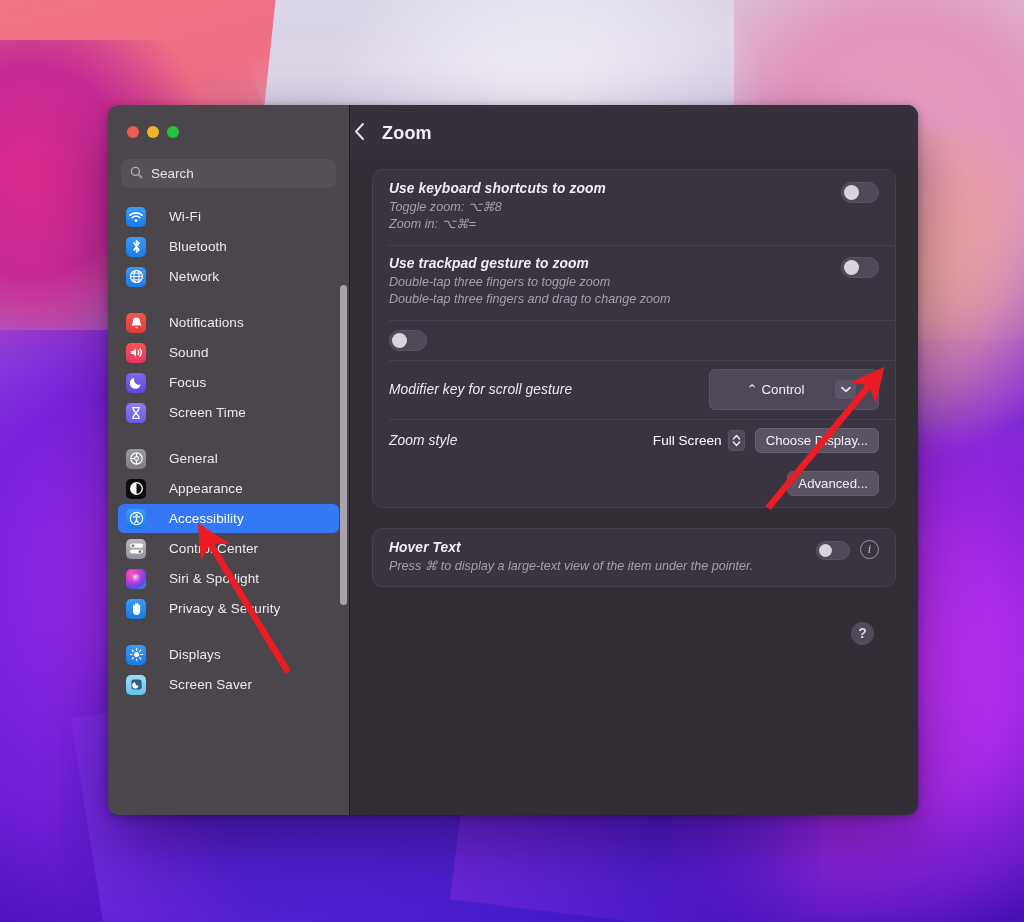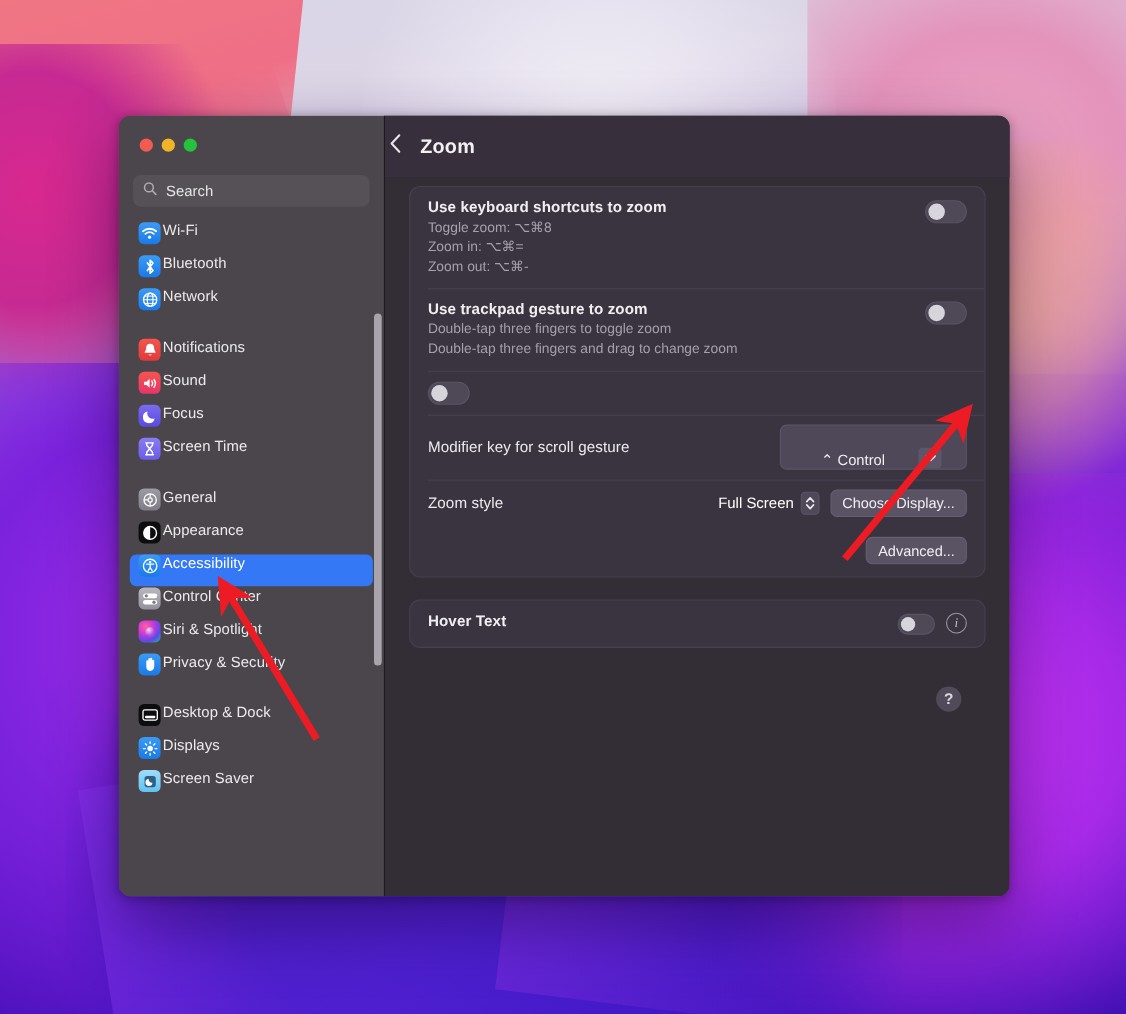--- a/index.html
+++ b/index.html
@@ -110,21 +110,21 @@
   .search-box svg { flex:0 0 auto; }
   .search-ph { font-size:13.5px; color:#e5e5e5; }
 
   #nav {
     flex:1; overflow:hidden; position:relative;
     padding:0 10px 8px 10px;
   }
   .nav-group { padding-top:2px; }
   .nav-gap { height:14px; }
   .nav-item {
-    height:29px; display:flex; align-items:flex-start; gap:2px;
+    height:29px; display:flex; align-items:center; gap:23px;
     padding:0 8px; border-radius:6px; margin-bottom:1px;
   }
   .nav-item.selected { background:#3478f6; }
   .nav-label { font-size:13.5px; color:#eceaed; letter-spacing:.1px; white-space:nowrap; }
   .nav-item.selected .nav-label { color:#fff; }
   .ic {
     width:20px; height:20px; flex:0 0 20px; border-radius:5px;
     display:flex; align-items:center; justify-content:center;
     font-size:11px; color:#fff; overflow:hidden;
   }
@@ -157,21 +157,21 @@
   .card.c2 { margin-top:20px; }
 
   .row {
     position:relative; padding:11px 16px 11px 16px;
     display:flex; align-items:flex-start; justify-content:space-between;
   }
   .row + .row::before {
     content:""; position:absolute; left:16px; right:0; top:0; height:1px;
     background:#474152;
   }
-  .row-main { flex:1; min-width:0; }
+  .row-main { flex:1; min-width:0;font-style:italic; }
   .row-title { font-size:13.8px; font-weight:bold; color:#f0eef2; letter-spacing:.1px; }
   .row-sub { font-size:12.6px; color:#a59fae; line-height:1.38; margin-top:3px; }
   .row-sub div { white-space:nowrap; }
 
   .row.inline { align-items:center; padding-top:9px; padding-bottom:9px; }
   .row.inline .row-title { font-weight:normal; font-size:13.8px; color:#ecebef; }
 
   .toggle {
     width:38px; height:21px; border-radius:11px; background:#4f4857;
     border:1px solid #5a5364; position:relative; flex:0 0 38px; margin-top:1px;
@@ -180,21 +180,21 @@
     position:absolute; left:2px; top:2px; width:15px; height:15px;
     border-radius:50%; background:#d8d4dc;
   }
   .toggle.small { width:34px; height:19px; flex:0 0 34px; }
   .toggle.small .knob { width:13px; height:13px; }
 
   .right-ctl { display:flex; align-items:center; gap:10px; }
 
   .popup {
     height:41px; min-width:170px; border-radius:6px; background:#4f4858;
-    border:1px solid #5b5466; display:flex; align-items:flex-end;
+    border:1px solid #5b5466; display:flex; align-items:center;
     padding:0 20px 0 0; position:relative;
   }
   .popup .pv {
     flex:1; text-align:center; font-size:13.4px; color:#f0eef3; padding-left:6px;
   }
   .popup .chev {
     width:21px; height:19px; border-radius:4px; background:#5d5669;
     display:flex; align-items:center; justify-content:center; margin-right:2px;
   }
 
@@ -397,29 +397,20 @@
               <svg width="13" height="14" viewBox="0 0 13 14">
                 <path d="M3 7.4V4.2a.9.9 0 0 1 1.8 0v2.4V2.2a.9.9 0 0 1 1.8 0v4.4V1.9a.9.9 0 0 1 1.8 0v4.7V3.6a.9.9 0 0 1 1.8 0v5.1c0 2.6-1.6 4.2-3.8 4.2S3 11.4 3 9.2z" fill="#fff"></path>
               </svg>
             </div>
             <span class="nav-label">Privacy &amp; Security</span>
           </div>
         </div>
         <div class="nav-gap"></div>
         <div class="nav-group">
           <div class="nav-item">
-            <div class="ic" style="background: rgb(13, 13, 15);">
-              <svg width="15" height="12" viewBox="0 0 15 12">
-                <rect x="1" y="1.4" width="13" height="9.2" rx="1.6" fill="none" stroke="#fff" stroke-width="1.2"></rect>
-                <rect x="2.8" y="6.6" width="9.4" height="2.4" rx="1" fill="#fff"></rect>
-              </svg>
-            </div>
-            <span class="nav-label">Desktop &amp; Dock</span>
-          </div>
-          <div class="nav-item">
             <div class="ic" style="background: linear-gradient(rgb(59, 155, 245), rgb(26, 122, 232));">
               <svg width="15" height="15" viewBox="0 0 15 15">
                 <circle cx="7.5" cy="7.5" r="2.5" fill="#fff"></circle>
                 <g stroke="#fff" stroke-width="1.2" stroke-linecap="round">
                   <line x1="7.5" y1="1.4" x2="7.5" y2="3"></line>
                   <line x1="7.5" y1="12" x2="7.5" y2="13.6"></line>
                   <line x1="1.4" y1="7.5" x2="3" y2="7.5"></line>
                   <line x1="12" y1="7.5" x2="13.6" y2="7.5"></line>
                   <line x1="3.2" y1="3.2" x2="4.3" y2="4.3"></line>
                   <line x1="10.7" y1="10.7" x2="11.8" y2="11.8"></line>
@@ -460,21 +451,20 @@
     <div id="content-body">
 
       <div class="card">
 
         <div class="row">
           <div class="row-main">
             <div class="row-title">Use keyboard shortcuts to zoom</div>
             <div class="row-sub">
               <div>Toggle zoom: ⌥⌘8</div>
               <div>Zoom in: ⌥⌘=</div>
-              <div>Zoom out: ⌥⌘-</div>
             </div>
           </div>
           <div class="toggle">
             <div class="knob"></div>
           </div>
         </div>
 
         <div class="row">
           <div class="row-main">
             <div class="row-title">Use trackpad gesture to zoom</div>
@@ -528,20 +518,23 @@
 
         <div class="row-advanced">
           <button class="btn">Advanced...</button>
         </div>
       </div>
 
       <div class="card c2">
         <div class="row">
           <div class="row-main">
             <div class="row-title">Hover Text</div>
+            <div class="row-sub">
+              <div>Press ⌘ to display a large-text view of the item under the pointer.</div>
+            </div>
           </div>
           <div class="right-ctl">
             <div class="toggle small">
               <div class="knob"></div>
             </div>
             <div class="info-ic">i</div>
           </div>
         </div>
       </div>
 

